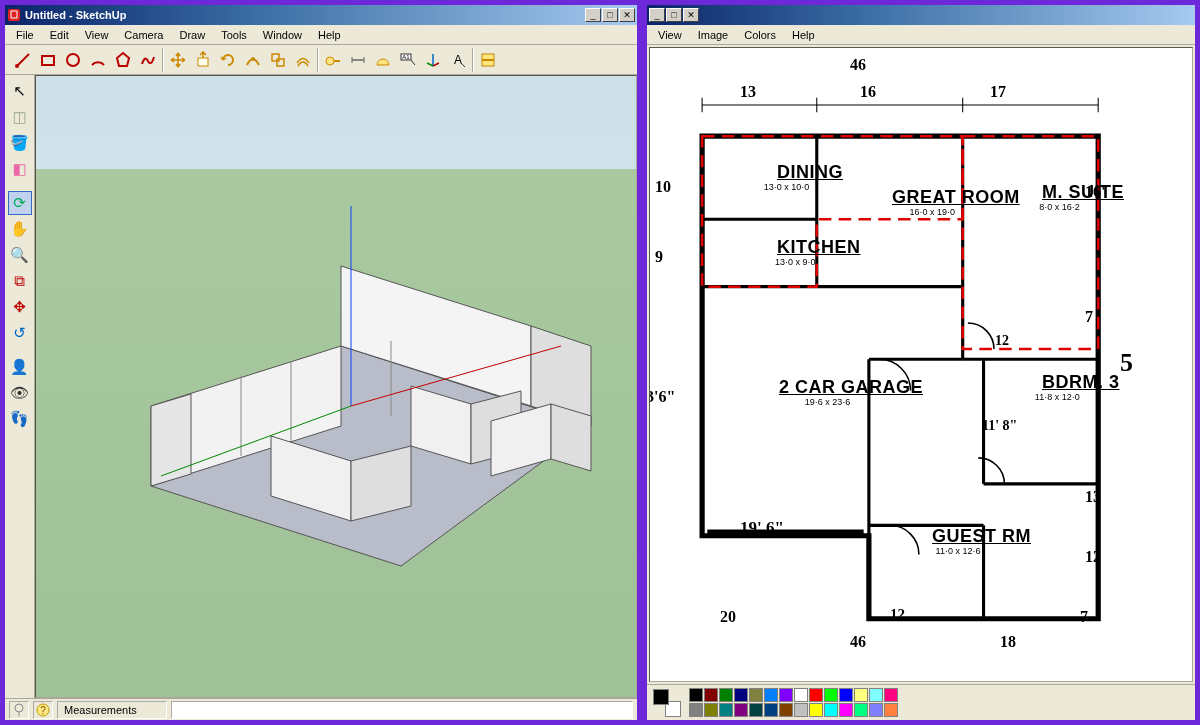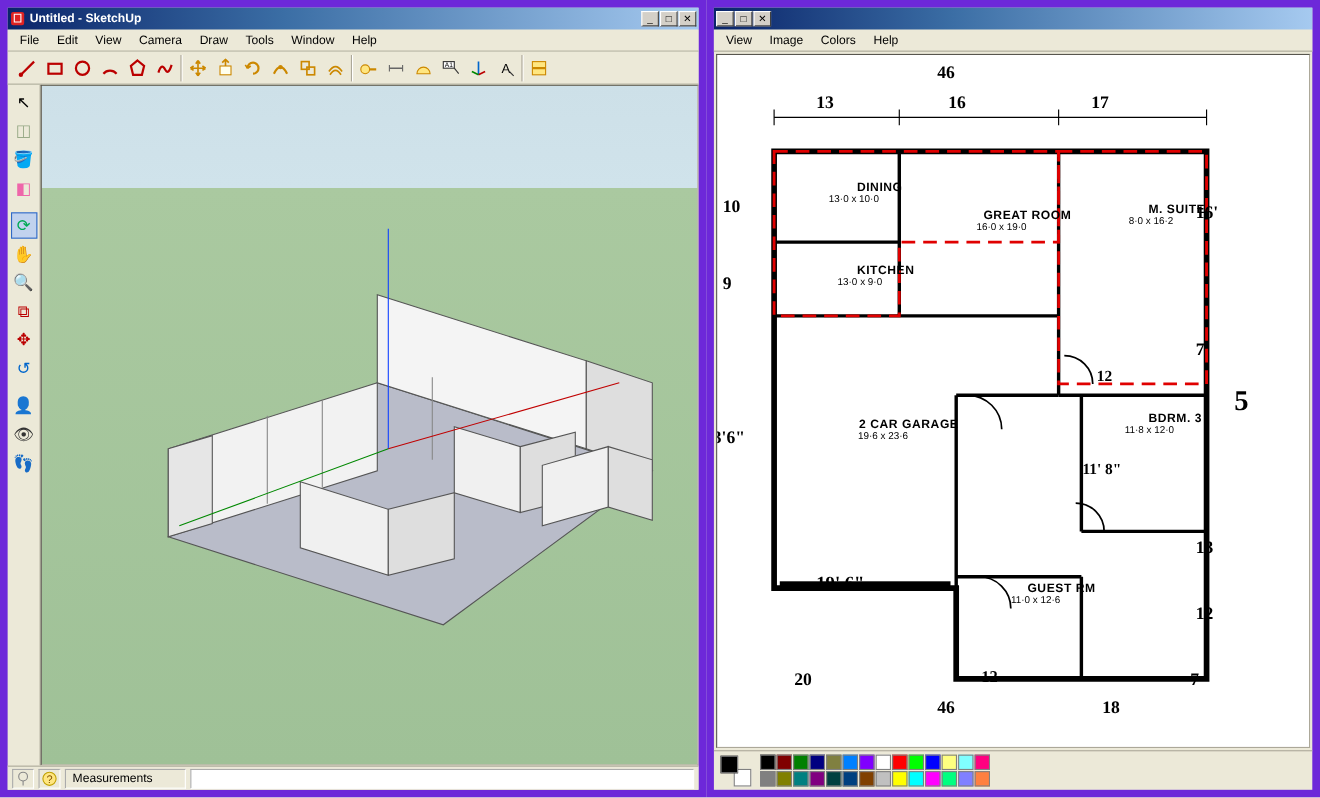--- a/index.html
+++ b/index.html
@@ -1,20 +1,20 @@
 <!DOCTYPE html>
 <html><head>
 <meta charset="utf-8">
 <style>
   * { box-sizing: border-box; margin: 0; padding: 0; font-family: Tahoma, Arial, sans-serif; }
   body { background: #ece9d8; font-size: 11px; width: 1200px; height: 725px; overflow: hidden; position: relative; }
   .desktop { display: flex; width: 100%; height: 100%; }
 
   
-  .window { display: flex; flex-direction: column; border: 7px solid #6d28d9; background: #ece9d8; }
+  .window { display: flex; flex-direction: column; border: 5px solid #6d28d9; background: #ece9d8; }
   .titlebar { height: 20px; background: linear-gradient(to right, #0a246a, #3b6ea5 40%, #a6caf0); display: flex; align-items: center; padding: 0 2px; color: #fff; }
   .titlebar .app-icon { width: 14px; height: 14px; margin-right: 4px; display:flex; align-items:center; justify-content:center;}
   .titlebar .title { flex: 1; font-size: 11px; font-weight: bold; white-space: nowrap; overflow: hidden; }
   .win-btns { display: flex; gap: 1px; }
   .win-btn { width: 16px; height: 14px; background: #d4d0c8; border: 1px solid #fff; border-right-color: #404040; border-bottom-color: #404040; font-size: 9px; display: flex; align-items: center; justify-content: center; color: #000; }
 
   
   .menubar { height: 20px; display: flex; align-items: center; padding: 1px 4px; gap: 2px; border-bottom: 1px solid #aca899; background:#ece9d8;}
   .menu-item { padding: 2px 7px; font-size: 11px; }
 
@@ -44,21 +44,21 @@
   .paint-canvas { flex: 1; background: #fff; border: 1px inset #aca899; position: relative; overflow: hidden; margin:2px;}
   .paint-palette { height: 36px; display:flex; align-items:center; padding:2px 6px; gap:2px; border-top:1px solid #aca899;}
   .pp-current { width:28px; height:28px; position:relative; margin-right:6px;}
   .pp-current .fg { position:absolute; width:16px; height:16px; left:0; top:0; background:#000; border:1px solid #808080;}
   .pp-current .bg { position:absolute; width:16px; height:16px; right:0; bottom:0; background:#fff; border:1px solid #808080;}
   .pp-grid { display:grid; grid-template-rows: repeat(2, 14px); grid-auto-flow: column; gap:1px;}
   .pp-color { width:14px; height:14px; border:1px solid #808080;}
 
   
   .fp-label { position:absolute; font-family: Arial, sans-serif; text-align:center; line-height:1.1;}
-  .fp-label .room { font-weight:bold; font-size:11px; letter-spacing:0.5px;padding-left:47px;}
+  .fp-label .room { font-weight:bold; text-decoration: underline; font-size:18px; letter-spacing:0.5px;padding-left:47px;}
   .fp-label .dim { font-size:9px; }
   .hand { position:absolute; font-family: "Comic Sans MS", cursive; font-weight:bold; font-size:16px; }
 </style>
 </head>
 <body>
 
 <div class="desktop">
 
   <div class="window" style="flex:0 0 642px; height:100%;">
 

